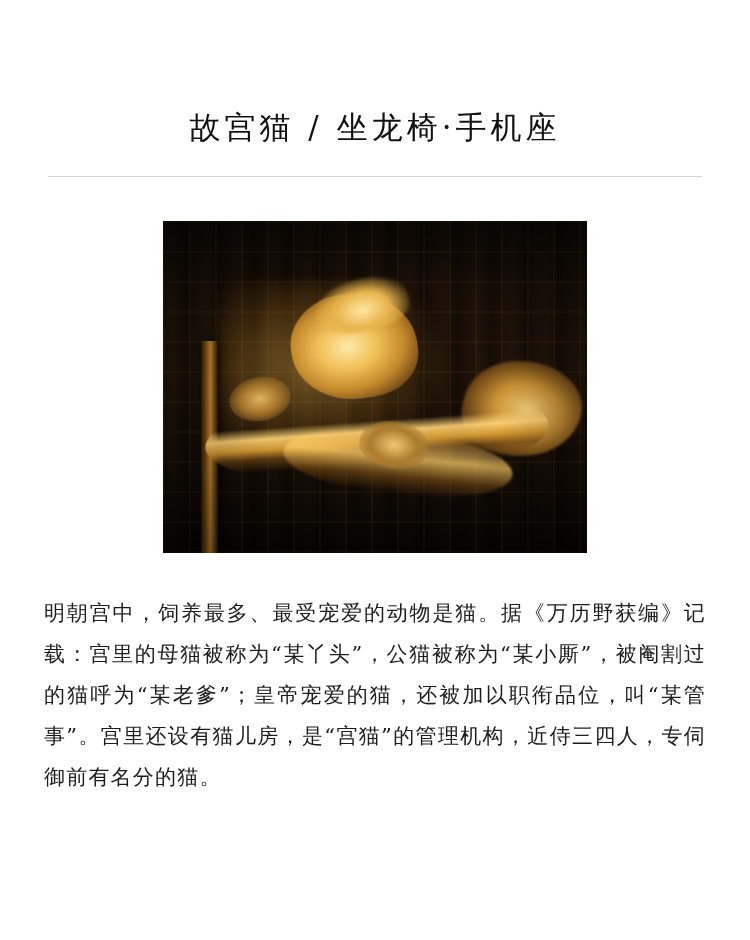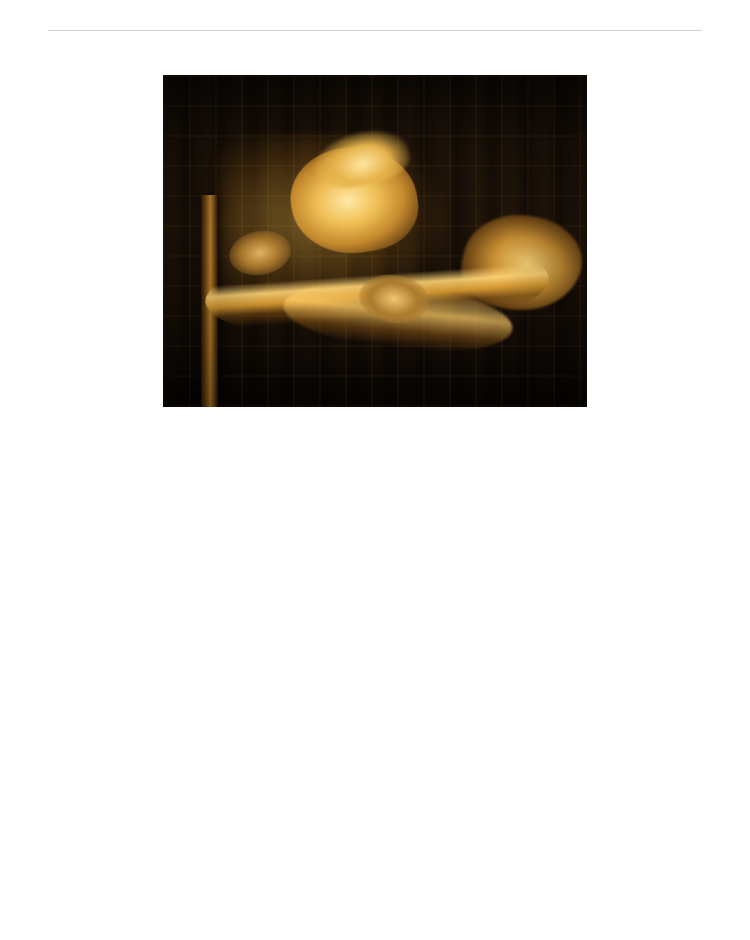--- a/index.html
+++ b/index.html
@@ -177,34 +177,36 @@
     margin: 0 0 30px 0;
     font-family: "DejaVu Serif", "Liberation Serif", serif;
   }
   .para:last-child { margin-bottom: 0; }
 </style>
 </head>
 <body>
 
 <div class="page">
 
+  <h1 class="title">故宫猫 / 坐龙椅·手机座</h1>
 
   <div class="rule"></div>
 
   <div class="figure">
     <div class="photo-bg"></div>
     <div class="panel-grid"></div>
     <div class="glow"></div>
     <div class="left-post"></div>
     <div class="dragon-tail"></div>
     <div class="dragon-body"></div>
     <div class="dragon-body2"></div>
     <div class="claw-left"></div>
     <div class="claw-mid"></div>
     <div class="dragon-head"></div>
     <div class="dragon-mane"></div>
     <div class="vignette"></div>
   </div>
 
   <div class="body-text">
+    <p class="para">明朝宫中，饲养最多、最受宠爱的动物是猫。据《万历野获编》记载：宫里的母猫被称为“某丫头”，公猫被称为“某小厮”，被阉割过的猫呼为“某老爹”；皇帝宠爱的猫，还被加以职衔品位，叫“某管事”。宫里还设有猫儿房，是“宫猫”的管理机构，近侍三四人，专伺御前有名分的猫。</p>
   </div>
 
 </div>
 
 </body></html>

